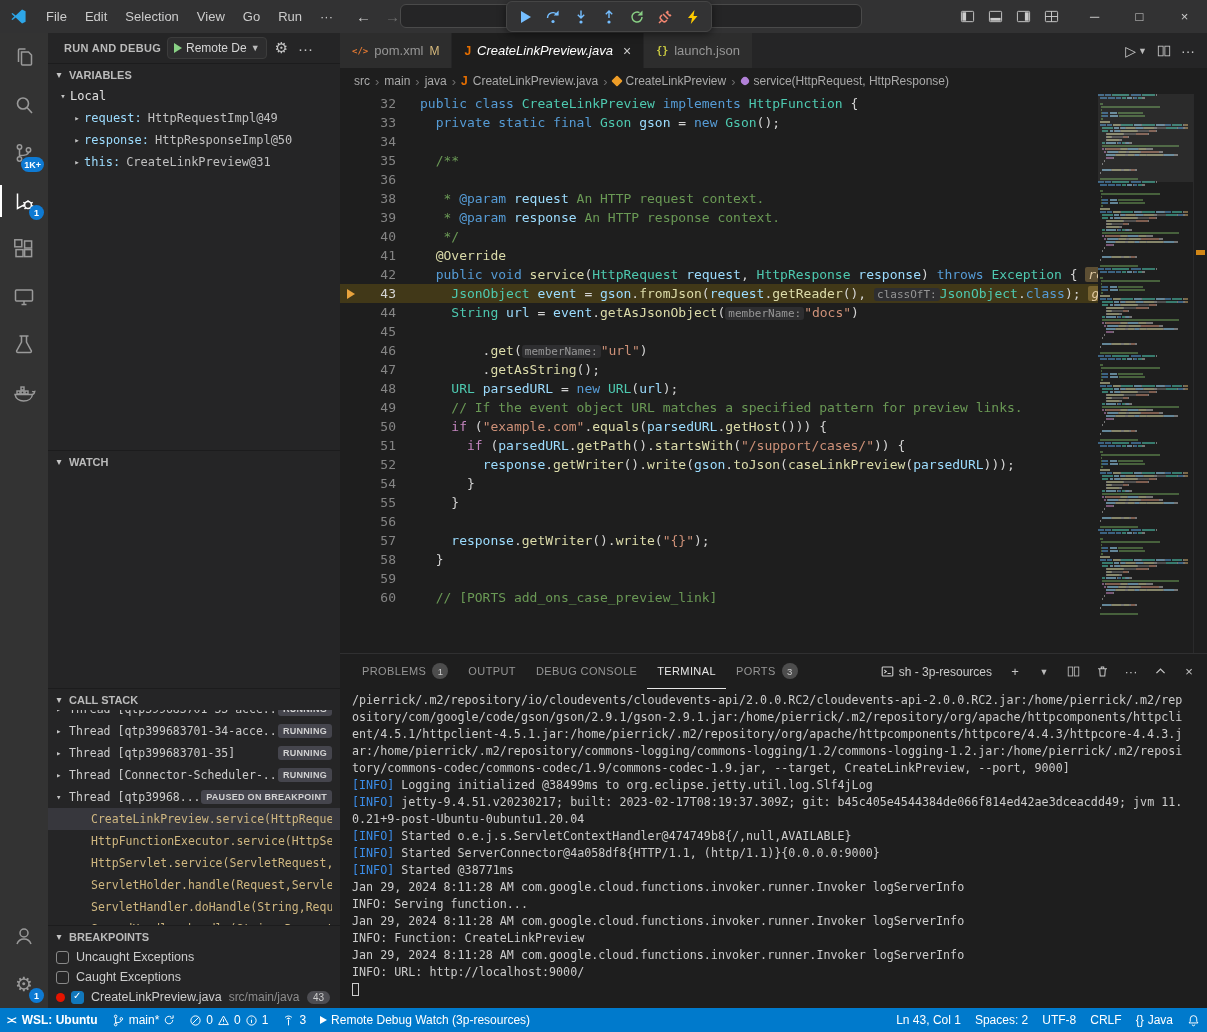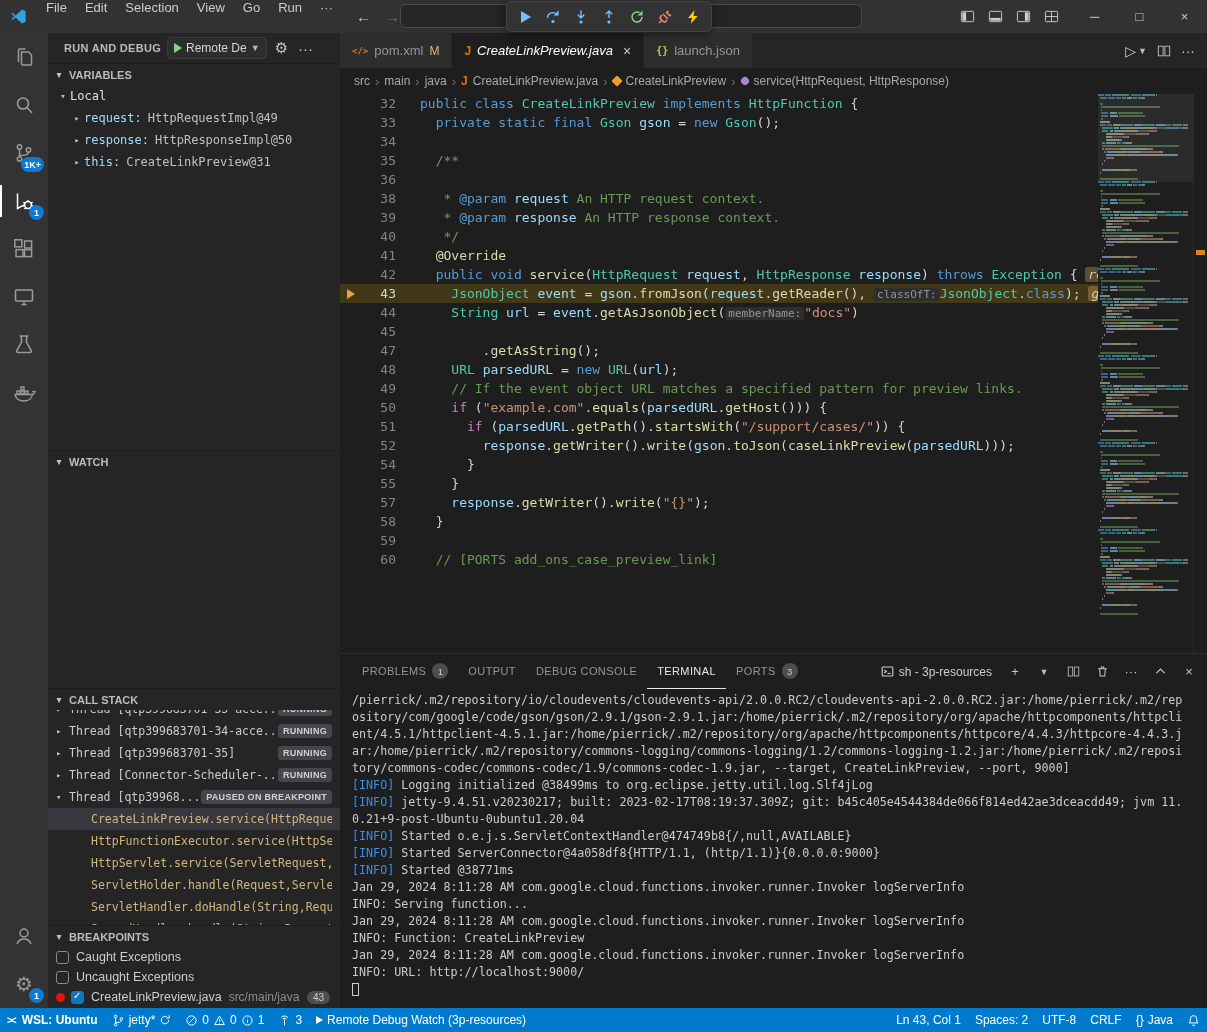--- a/index.html
+++ b/index.html
@@ -8,21 +8,21 @@
     position:relative; width:1207px; height:1032px; overflow:hidden;
     background:#1e1e1e; color:#cccccc;
     font-family:"Liberation Sans","DejaVu Sans",sans-serif; font-size:13px;
     user-select:none;
   }
   svg { display:block; }
 
   
   .titlebar { position:relative; height:33px; background:#323233; display:flex; align-items:center; z-index:30; }
   .vscode-logo { margin:0 10px 0 10px; }
-  .menus { display:flex; height:100%; }
+  .menus { display:flex; height:100%; align-items:center; }
   .menu-item { padding:0 9px; font-size:13px; color:#cccccc; cursor:default; }
   .nav-arrows { display:flex; gap:14px; margin-left:14px; color:#cccccc; font-size:15px; }
   .nav-arrows .dim { color:#6e6e6e; }
   .command-center {
     position:absolute; left:400px; top:4px; width:462px; height:24px;
     background:#252526; border:1px solid #4a4a4a; border-radius:6px;
   }
   .debug-toolbar {
     position:absolute; left:506px; top:1px; height:31px; display:flex; align-items:center; gap:2px;
     background:#333334; border:1px solid #454545; border-radius:6px; padding:0 5px;
@@ -437,25 +437,25 @@
       </div>
 
       <div class="sec" id="sec-breakpoints">
         <div class="sec-header">
           <span class="twistie">▾</span>
           <span>BREAKPOINTS</span>
         </div>
         <div class="sec-body">
           <div class="bp-row">
             <span class="checkbox"></span>
-            <span class="bp-label">Caught Exceptions</span>
+            <span class="bp-label">Uncaught Exceptions</span>
           </div>
           <div class="bp-row">
             <span class="checkbox"></span>
-            <span class="bp-label">Uncaught Exceptions</span>
+            <span class="bp-label">Caught Exceptions</span>
           </div>
           <div class="bp-row">
             <span class="bp-dot"></span>
             <span class="checkbox checked"></span>
             <span class="bp-label">CreateLinkPreview.java</span>
             <span class="bp-path">src/main/java</span>
             <span class="bp-line">43</span>
           </div>
         </div>
       </div>
@@ -515,28 +515,30 @@
             <div class="code-row"><span class="glyph"></span><span class="ln">35</span><span class="ltext"><span class="tk-cmt">  /**</span></span></div>
             <div class="code-row"><span class="glyph"></span><span class="ln">36</span></div>
             <div class="code-row"><span class="glyph"></span><span class="ln">38</span><span class="ltext"><span class="tk-cmt">   * </span><span class="tk-doctag">@param</span><span class="tk-var"> request</span><span class="tk-cmt"> An HTTP request context.</span></span></div>
             <div class="code-row"><span class="glyph"></span><span class="ln">39</span><span class="ltext"><span class="tk-cmt">   * </span><span class="tk-doctag">@param</span><span class="tk-var"> response</span><span class="tk-cmt"> An HTTP response context.</span></span></div>
             <div class="code-row"><span class="glyph"></span><span class="ln">40</span><span class="ltext"><span class="tk-cmt">   */</span></span></div>
             <div class="code-row"><span class="glyph"></span><span class="ln">41</span><span class="ltext"><span class="tk-p">  </span><span class="tk-fn">@Override</span></span></div>
             <div class="code-row"><span class="glyph"></span><span class="ln">42</span><span class="ltext"><span class="tk-p">  </span><span class="tk-kw">public</span><span class="tk-p"> </span><span class="tk-kw">void</span><span class="tk-p"> </span><span class="tk-fn">service</span><span class="tk-p">(</span><span class="tk-type">HttpRequest</span><span class="tk-p"> </span><span class="tk-var">request</span><span class="tk-p">, </span><span class="tk-type">HttpResponse</span><span class="tk-p"> </span><span class="tk-var">response</span><span class="tk-p">) </span><span class="tk-kw">throws</span><span class="tk-p"> </span><span class="tk-type">Exception</span><span class="tk-p"> { </span><span class="tk-dbg">requ</span></span></div>
             <div class="code-row cur"><span class="glyph"><span class="dbg-arrow"></span></span><span class="ln">43</span><span class="ltext"><span class="tk-p">    </span><span class="tk-type">JsonObject</span><span class="tk-p"> </span><span class="tk-var">event</span><span class="tk-p"> = </span><span class="tk-var">gson</span><span class="tk-p">.</span><span class="tk-fn">fromJson</span><span class="tk-p">(</span><span class="tk-var">request</span><span class="tk-p">.</span><span class="tk-fn">getReader</span><span class="tk-p">(), </span><span class="tk-inlay">classOfT:</span><span class="tk-type">JsonObject</span><span class="tk-p">.</span><span class="tk-kw">class</span><span class="tk-p">); </span><span class="tk-dbg">gso</span></span></div>
             <div class="code-row"><span class="glyph"></span><span class="ln">44</span><span class="ltext"><span class="tk-p">    </span><span class="tk-type">String</span><span class="tk-p"> </span><span class="tk-var">url</span><span class="tk-p"> = </span><span class="tk-var">event</span><span class="tk-p">.</span><span class="tk-fn">getAsJsonObject</span><span class="tk-p">(</span><span class="tk-inlay">memberName:</span><span class="tk-str">"docs"</span><span class="tk-p">)</span></span></div>
             <div class="code-row"><span class="glyph"></span><span class="ln">45</span></div>
+            <div class="code-row"><span class="glyph"></span><span class="ln">46</span><span class="ltext"><span class="tk-p">        .</span><span class="tk-fn">get</span><span class="tk-p">(</span><span class="tk-inlay">memberName:</span><span class="tk-str">"url"</span><span class="tk-p">)</span></span></div>
             <div class="code-row"><span class="glyph"></span><span class="ln">47</span><span class="ltext"><span class="tk-p">        .</span><span class="tk-fn">getAsString</span><span class="tk-p">();</span></span></div>
             <div class="code-row"><span class="glyph"></span><span class="ln">48</span><span class="ltext"><span class="tk-p">    </span><span class="tk-type">URL</span><span class="tk-p"> </span><span class="tk-var">parsedURL</span><span class="tk-p"> = </span><span class="tk-kw">new</span><span class="tk-p"> </span><span class="tk-type">URL</span><span class="tk-p">(</span><span class="tk-var">url</span><span class="tk-p">);</span></span></div>
             <div class="code-row"><span class="glyph"></span><span class="ln">49</span><span class="ltext"><span class="tk-cmt">    // If the event object URL matches a specified pattern for preview links.</span></span></div>
             <div class="code-row"><span class="glyph"></span><span class="ln">50</span><span class="ltext"><span class="tk-p">    </span><span class="tk-ctrl">if</span><span class="tk-p"> (</span><span class="tk-str">"example.com"</span><span class="tk-p">.</span><span class="tk-fn">equals</span><span class="tk-p">(</span><span class="tk-var">parsedURL</span><span class="tk-p">.</span><span class="tk-fn">getHost</span><span class="tk-p">())) {</span></span></div>
             <div class="code-row"><span class="glyph"></span><span class="ln">51</span><span class="ltext"><span class="tk-p">      </span><span class="tk-ctrl">if</span><span class="tk-p"> (</span><span class="tk-var">parsedURL</span><span class="tk-p">.</span><span class="tk-fn">getPath</span><span class="tk-p">().</span><span class="tk-fn">startsWith</span><span class="tk-p">(</span><span class="tk-str">"/support/cases/"</span><span class="tk-p">)) {</span></span></div>
             <div class="code-row"><span class="glyph"></span><span class="ln">52</span><span class="ltext"><span class="tk-p">        </span><span class="tk-var">response</span><span class="tk-p">.</span><span class="tk-fn">getWriter</span><span class="tk-p">().</span><span class="tk-fn">write</span><span class="tk-p">(</span><span class="tk-var">gson</span><span class="tk-p">.</span><span class="tk-fn">toJson</span><span class="tk-p">(</span><span class="tk-fn">caseLinkPreview</span><span class="tk-p">(</span><span class="tk-var">parsedURL</span><span class="tk-p">)));</span></span></div>
             <div class="code-row"><span class="glyph"></span><span class="ln">54</span><span class="ltext"><span class="tk-p">      }</span></span></div>
             <div class="code-row"><span class="glyph"></span><span class="ln">55</span><span class="ltext"><span class="tk-p">    }</span></span></div>
+            <div class="code-row"><span class="glyph"></span><span class="ln">56</span><span class="ltext"></span></div>
             <div class="code-row"><span class="glyph"></span><span class="ln">57</span><span class="ltext"><span class="tk-p">    </span><span class="tk-var">response</span><span class="tk-p">.</span><span class="tk-fn">getWriter</span><span class="tk-p">().</span><span class="tk-fn">write</span><span class="tk-p">(</span><span class="tk-str">"{}"</span><span class="tk-p">);</span></span></div>
             <div class="code-row"><span class="glyph"></span><span class="ln">58</span><span class="ltext"><span class="tk-p">  }</span></span></div>
             <div class="code-row"><span class="glyph"></span><span class="ln">59</span><span class="ltext"></span></div>
             <div class="code-row"><span class="glyph"></span><span class="ln">60</span><span class="ltext"><span class="tk-cmt">  // [PORTS add_ons_case_preview_link]</span></span></div>
           </div>
         <div class="minimap">
           <div id="minimap-lines">
               <div class="mm-row">
                 <span style="width: 6.3px; background: rgb(86, 156, 214);"></span>
                 <span style="width: 1.05px;"></span>
@@ -2115,21 +2117,21 @@
       <span class="sb-gt">&gt;&lt;</span>
       <span>WSL: Ubuntu</span>
     </div>
     <div class="sb-item">
       <svg width="13" height="13" viewBox="0 0 16 16" fill="none" stroke="#ffffff" stroke-width="1.2">
           <circle cx="4.5" cy="3" r="1.6"></circle>
           <circle cx="4.5" cy="13" r="1.6"></circle>
           <circle cx="11.5" cy="6" r="1.6"></circle>
           <path d="M4.5 4.6v6.8M11.5 7.6c0 2.4-3 3.1-7 3.1"></path>
         </svg>
-      <span>jetty*</span>
+      <span>main*</span>
       <svg width="12" height="12" viewBox="0 0 16 16" fill="none" stroke="#ffffff" stroke-width="1.3">
           <path d="M13 8a5 5 0 1 1-2.2-4.1M13.5 1.8v3.7H9.8"></path>
         </svg>
     </div>
     <div class="sb-item">
       <svg width="13" height="13" viewBox="0 0 16 16" fill="none" stroke="#ffffff" stroke-width="1.2">
           <circle cx="8" cy="8" r="5.7"></circle>
           <path d="M4 12 12 4"></path>
         </svg>
       <span>0</span>

